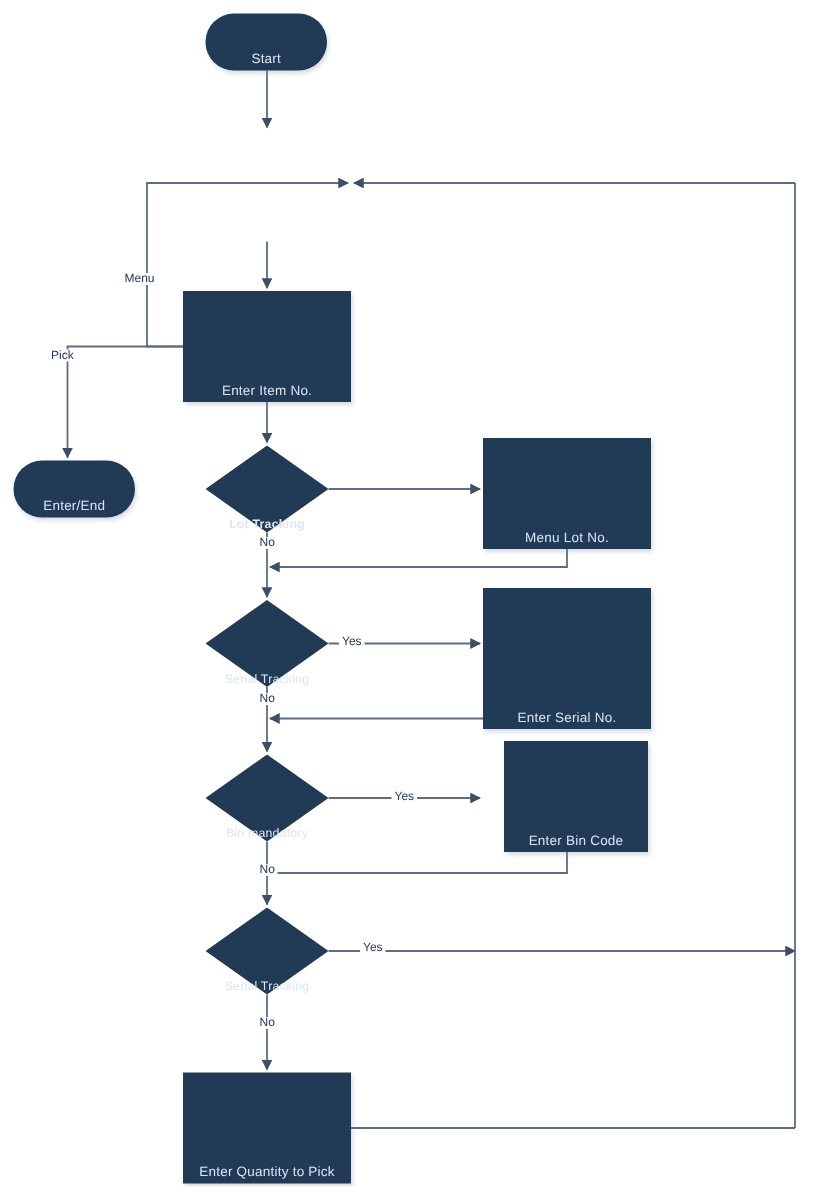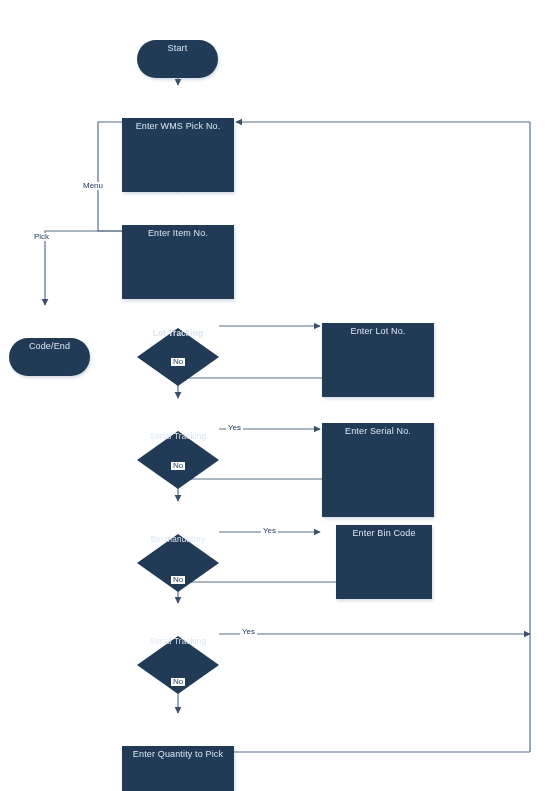--- a/index.html
+++ b/index.html
@@ -24,29 +24,28 @@
     top: 0;
     width: 548px;
     height: 791px;
   }
   .node {
     position: absolute;
     box-sizing: border-box;
     background: #213A56;
     color: #DCE6F1;
     display: flex;
-    align-items: flex-start;
+    align-items: flex-end;
     justify-content: center;
     text-align: center;
     font-size: 9px;
     line-height: 1.35;
     letter-spacing: 0.15px;
     padding: 2px 6px;
     box-shadow: 1px 2px 3px rgba(120,140,165,0.30);
-    margin-top: 31px;
   }
   .node.pill {
     border-radius: 19px;
   }
   .node.rect {
     border-radius: 0;
   }
   .node.diamond-wrap {
     background: transparent;
     box-shadow: none;
@@ -124,41 +123,38 @@
       <path d="M 530 752 L 530 122"></path>
 
       <path d="M 530 122 L 236 122" marker-end="url(#arrow)"></path>
     </g>
   </svg>
 
   <div class="node pill" style="left:137px; top:9px; width:81px; height:38px;">
     <span>Start</span>
   </div>
 
-  <div class="node rect" style="left:122px; top:87px; width:112px; height:74px;">
-    <span>Enter WMS Pick No.</span>
-  </div>
 
   <div class="node rect" style="left:122px; top:194px; width:112px; height:74px;">
     <span>Enter Item No.</span>
   </div>
 
   <div class="node pill" style="left:9px; top:307px; width:81px; height:38px;">
-    <span>Code/End</span>
+    <span>Enter/End</span>
   </div>
 
   <div class="node diamond-wrap" style="left:137px; top:297px; width:82px; height:58px;font-weight:bold;">
     <svg class="diamond-shape" viewBox="0 0 82 58" preserveAspectRatio="none">
       <polygon points="41,0 82,29 41,58 0,29" fill="#213A56"></polygon>
     </svg>
     <span class="diamond-label">Lot Tracking</span>
   </div>
 
   <div class="node rect" style="left:322px; top:292px; width:112px; height:74px;">
-    <span>Enter Lot No.</span>
+    <span>Menu Lot No.</span>
   </div>
 
   <div class="node diamond-wrap" style="left:137px; top:400px; width:82px; height:58px;">
     <svg class="diamond-shape" viewBox="0 0 82 58" preserveAspectRatio="none">
       <polygon points="41,0 82,29 41,58 0,29" fill="#213A56"></polygon>
     </svg>
     <span class="diamond-label">Serial Tracking</span>
   </div>
 
   <div class="node rect" style="left:322px; top:392px; width:112px; height:94px;">

